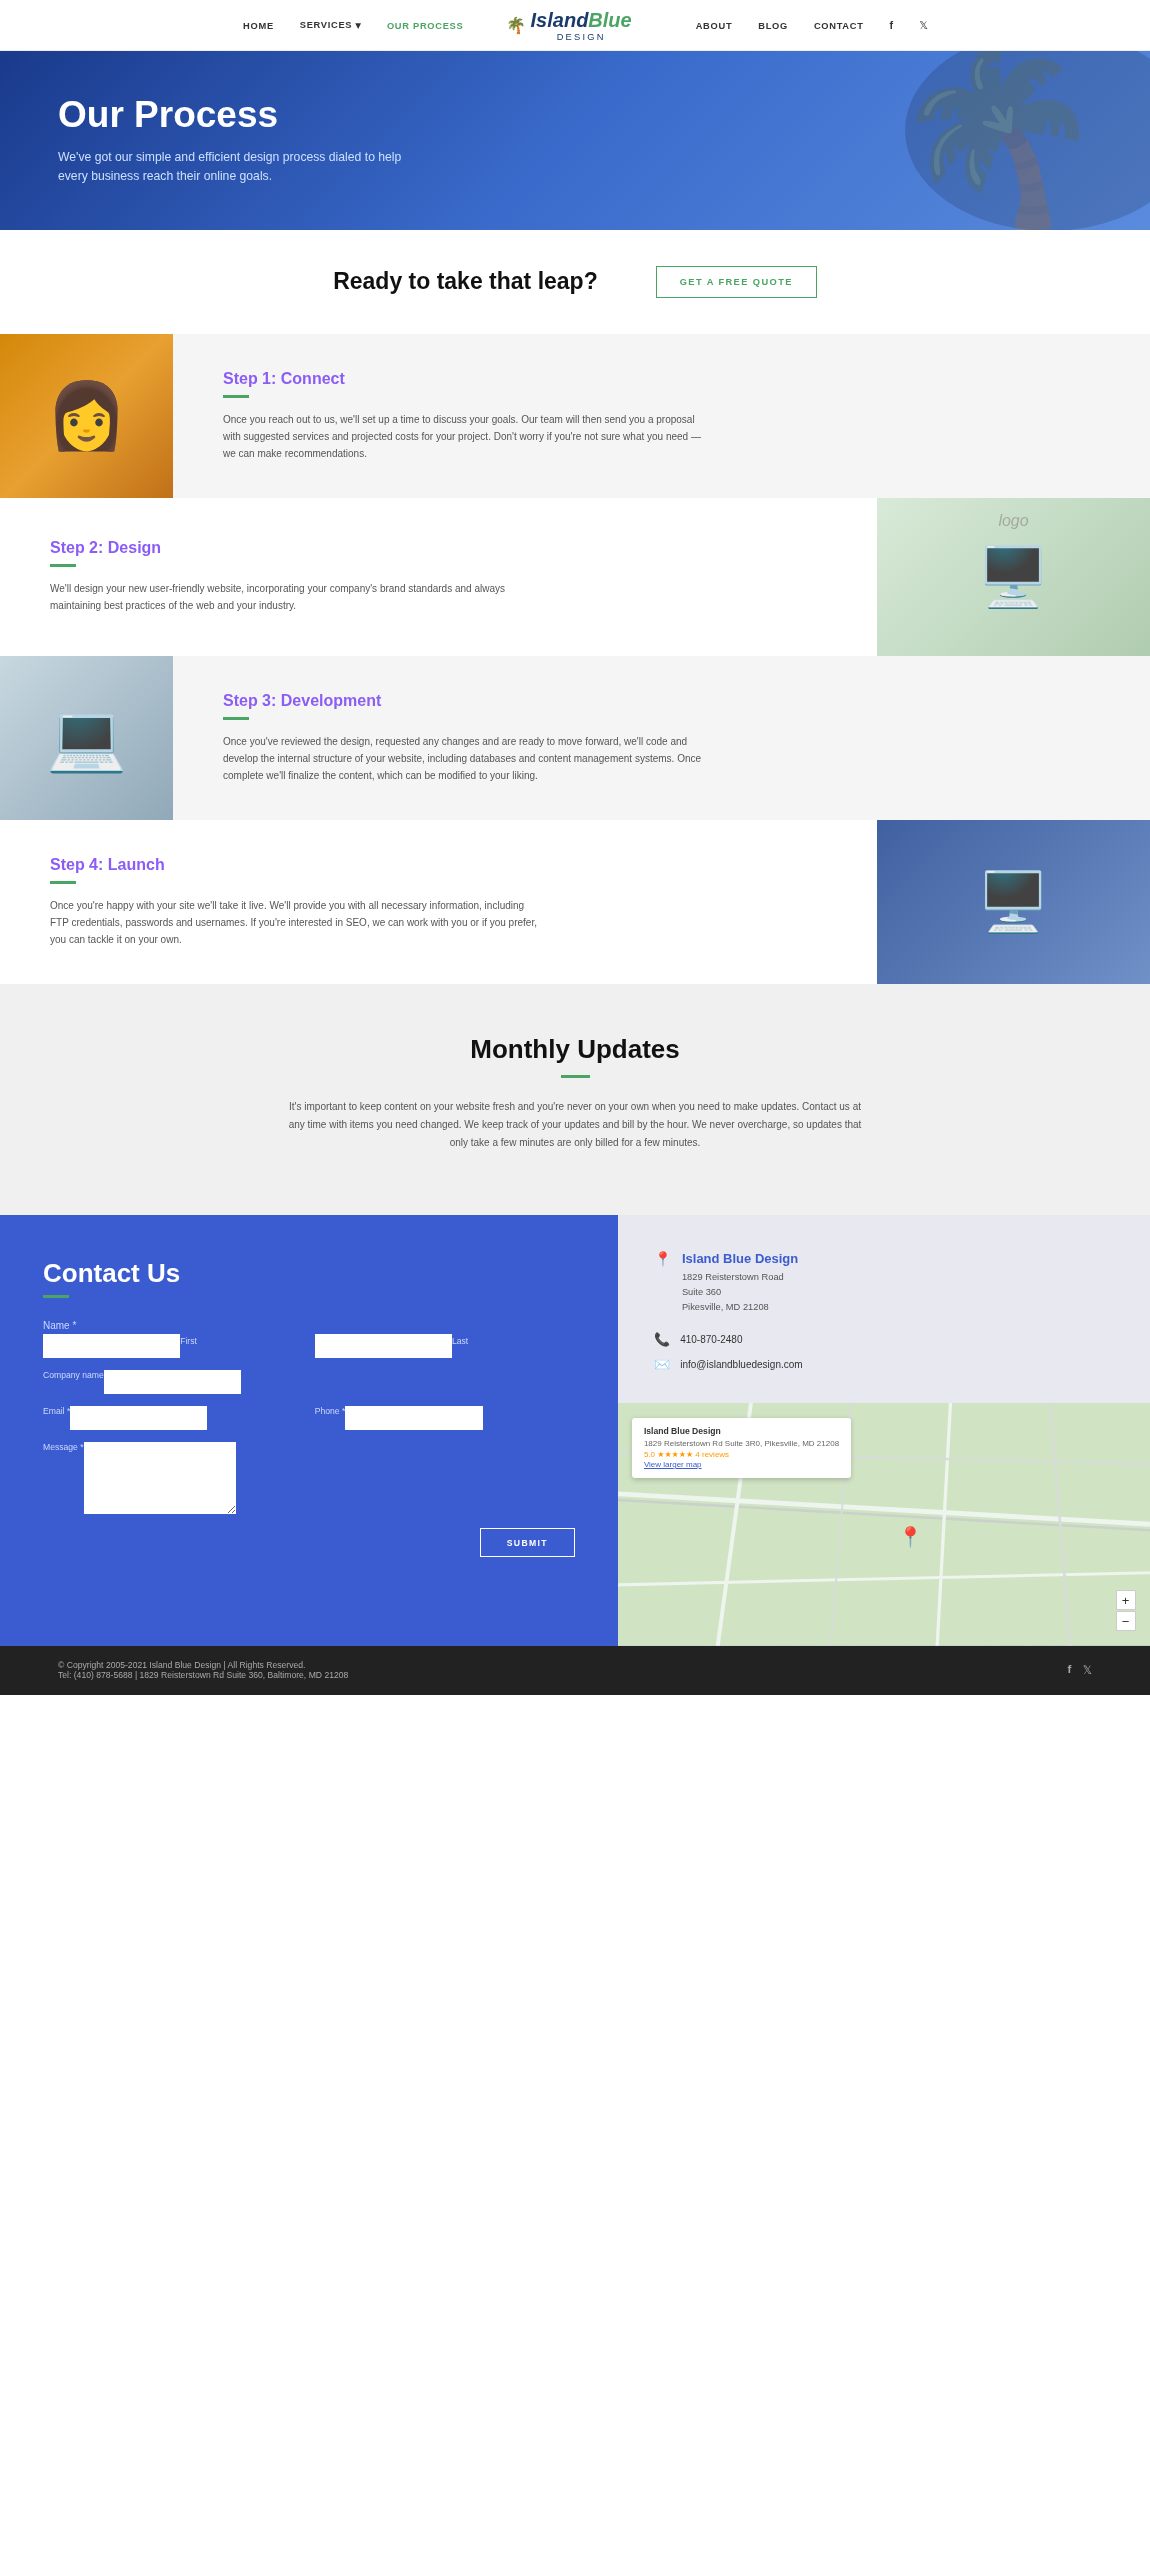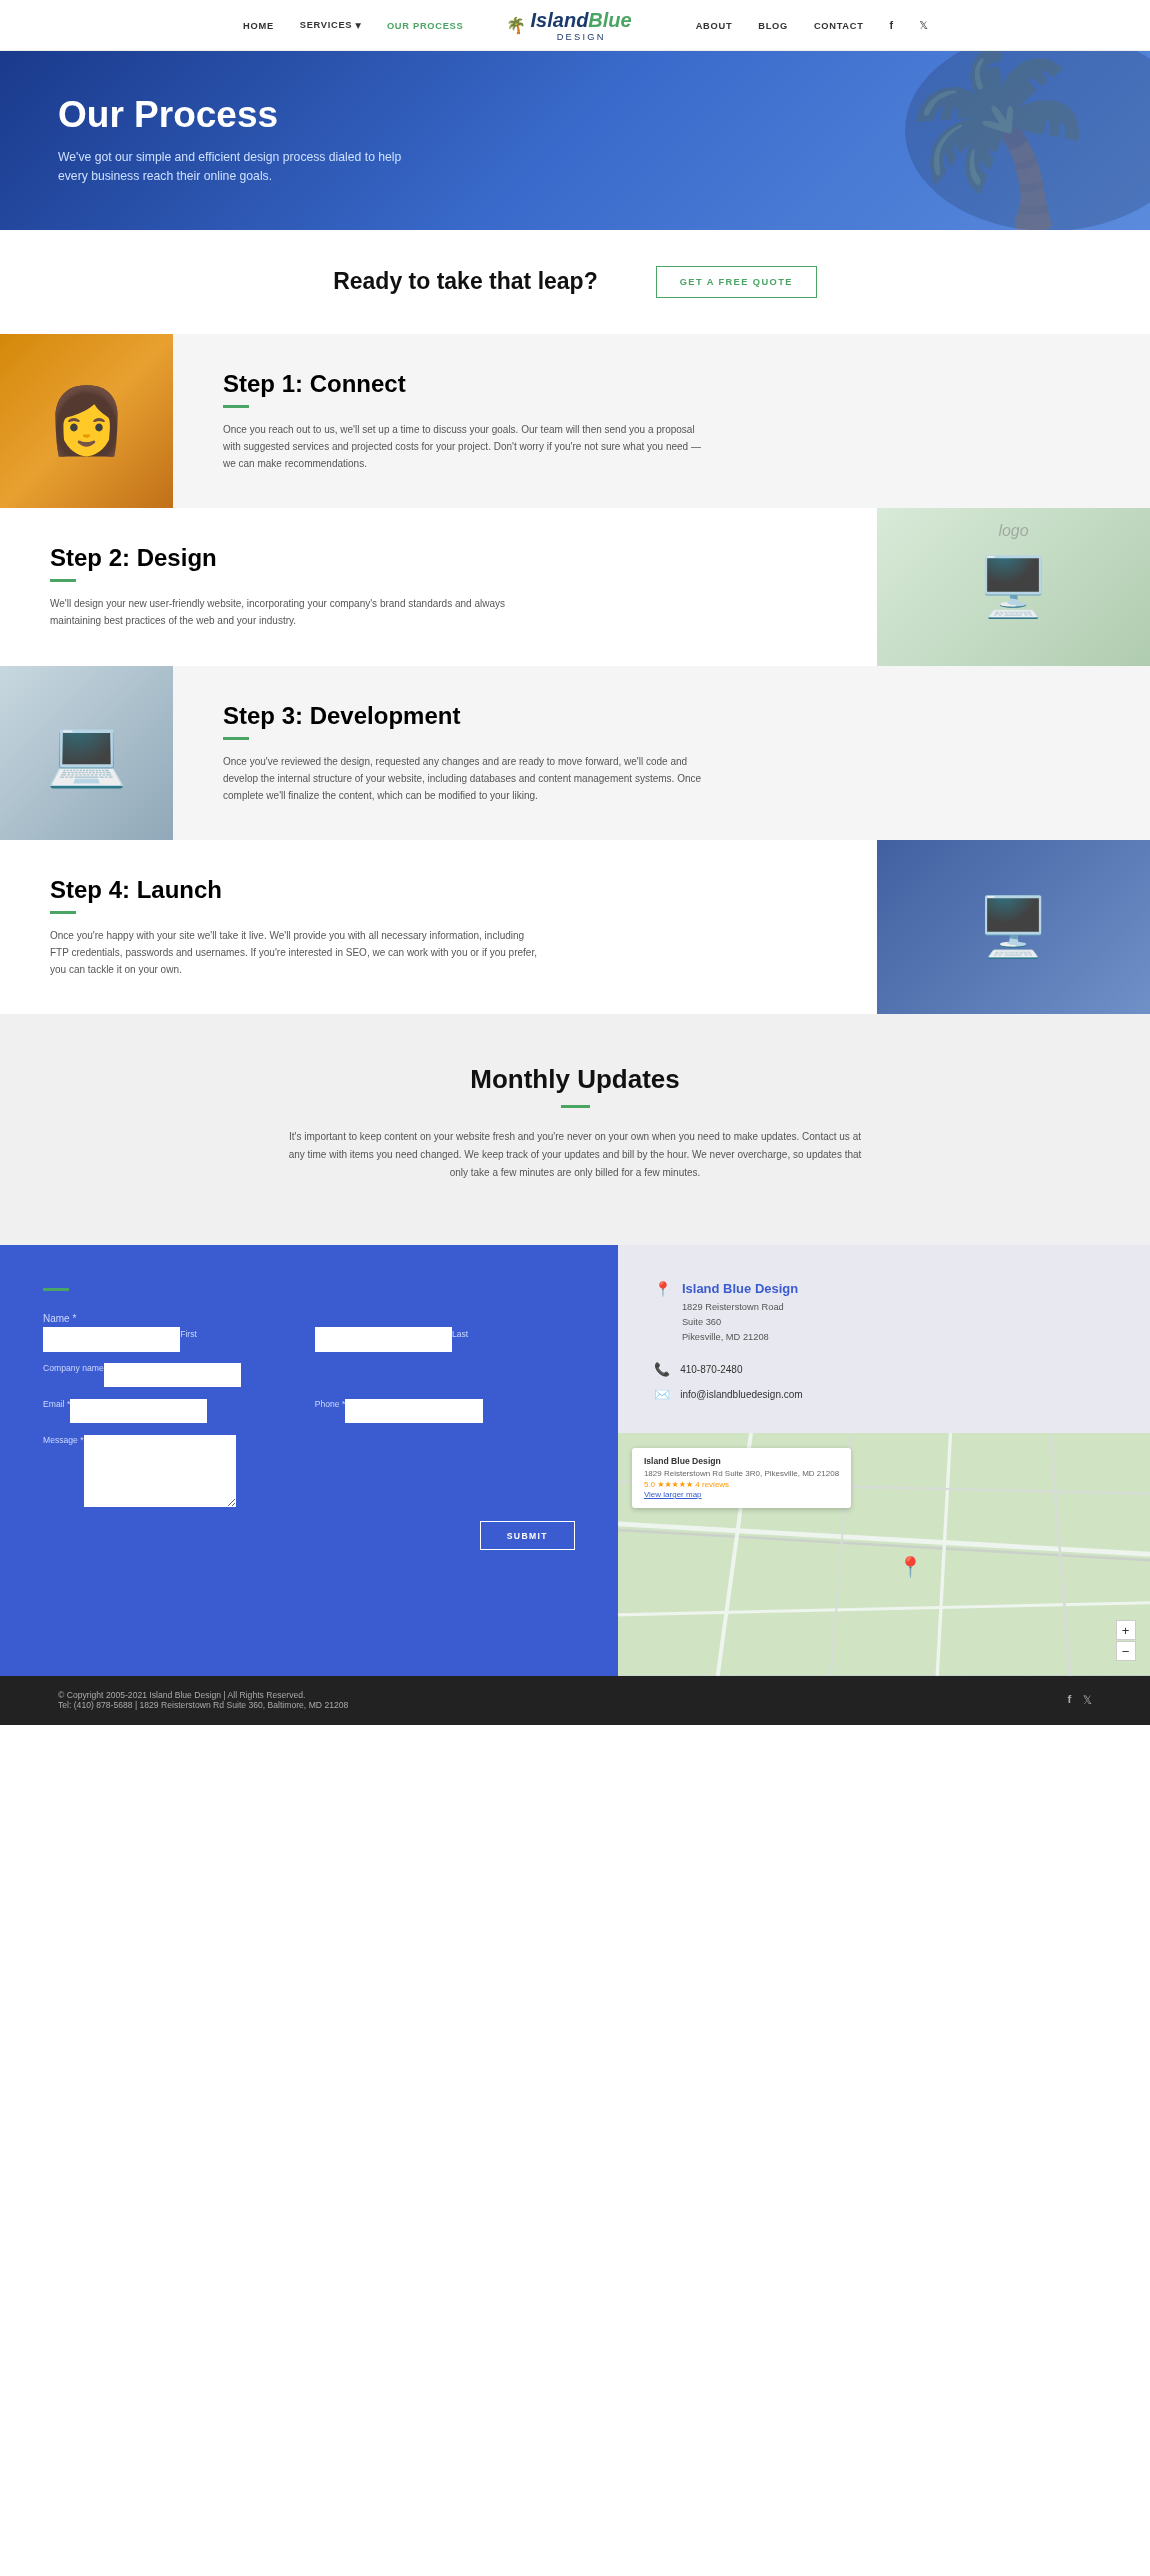--- a/index.html
+++ b/index.html
@@ -104,23 +104,23 @@
       padding: 10px 23px;
       font-size: 9.3px;
       font-weight: bold;
       letter-spacing: 1.4px;
       text-transform: uppercase;
       cursor: pointer;
       white-space: nowrap;
     }
 
     .step-title {
-      font-size: 24px;
-      font-weight: bold;
-      color: #000000;
+      font-size: 16px;
+      font-weight: bold;
+      color: #8b5cf6;
       margin-bottom: 7.2px;
     }
     .step-divider {
       width: 26px;
       height: 2.9px;
       background: #4aa564;
       margin-bottom: 13px;
     }
     .step-text {
       font-size: 10px;
@@ -478,20 +478,21 @@
 
 <section class="monthly-section">
   <h2>Monthly Updates</h2>
   <div class="monthly-divider"></div>
   <p class="monthly-text">It's important to keep content on your website fresh and you're never on your own when you need to make updates. Contact us at any time with items you need changed. We keep track of your updates and bill by the hour. We never overcharge, so updates that only take a few minutes are only billed for a few minutes.</p>
 </section>
 
 <section class="contact-section">
 
   <div class="contact-form-side">
+    <h2>Contact Us</h2>
     <div class="contact-divider"></div>
 
     <div style="margin-bottom:2.9px;">
       <label style="font-size:10px;color:#ccd8ff;">Name *</label>
     </div>
     <div class="form-row">
       <div class="form-group">
         <input type="text" placeholder="" style="">
         <label style="margin-top:2.2px;">First</label>
       </div>

